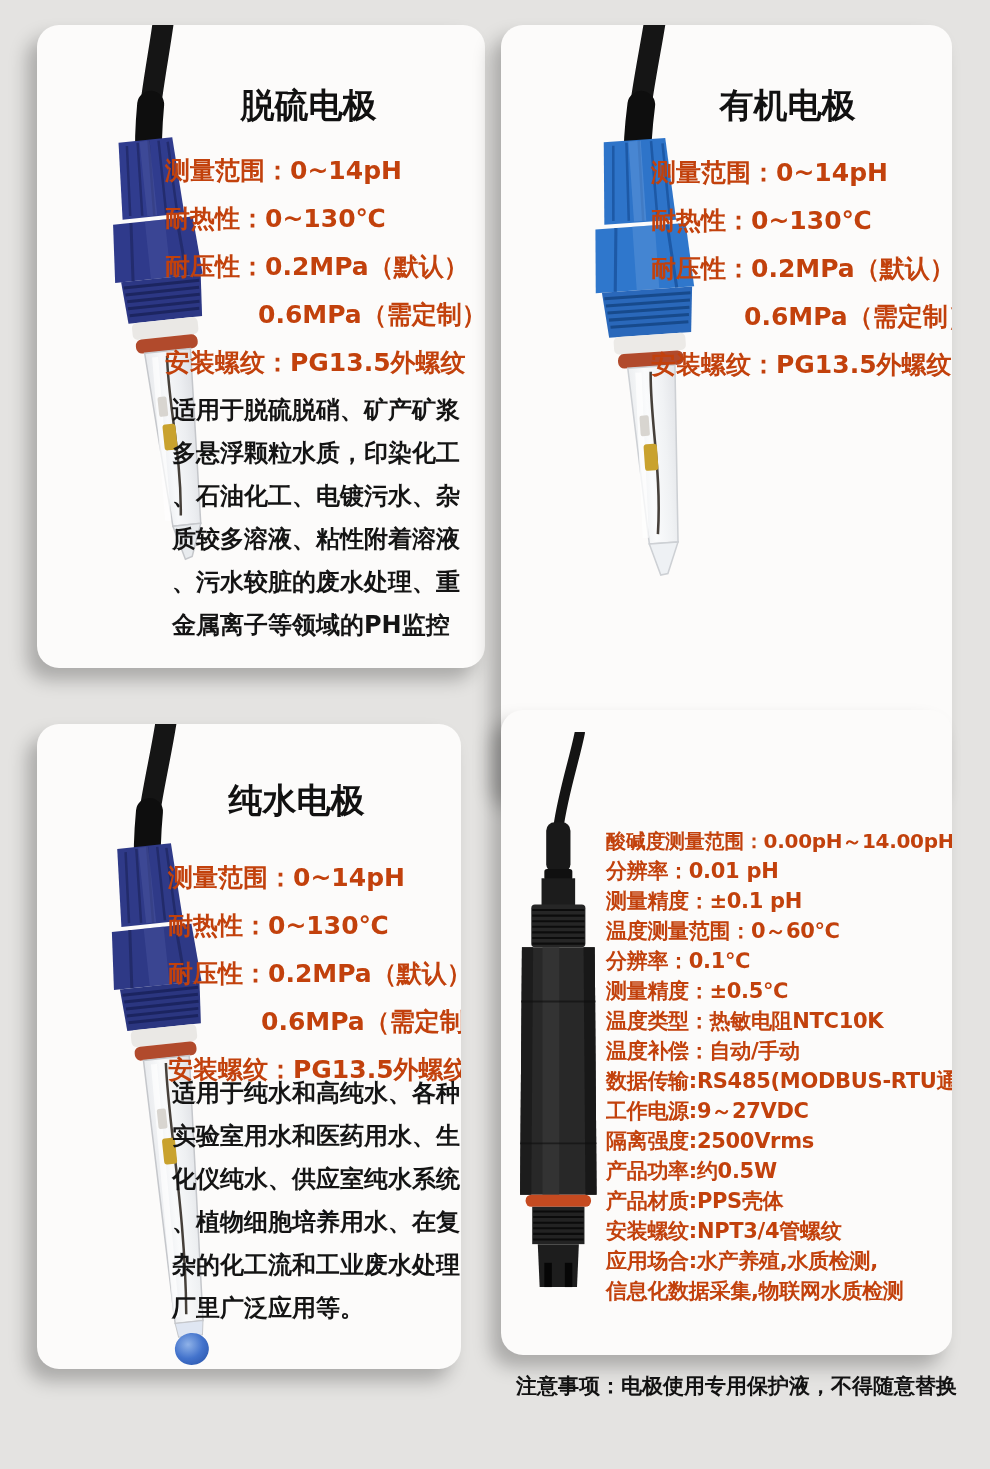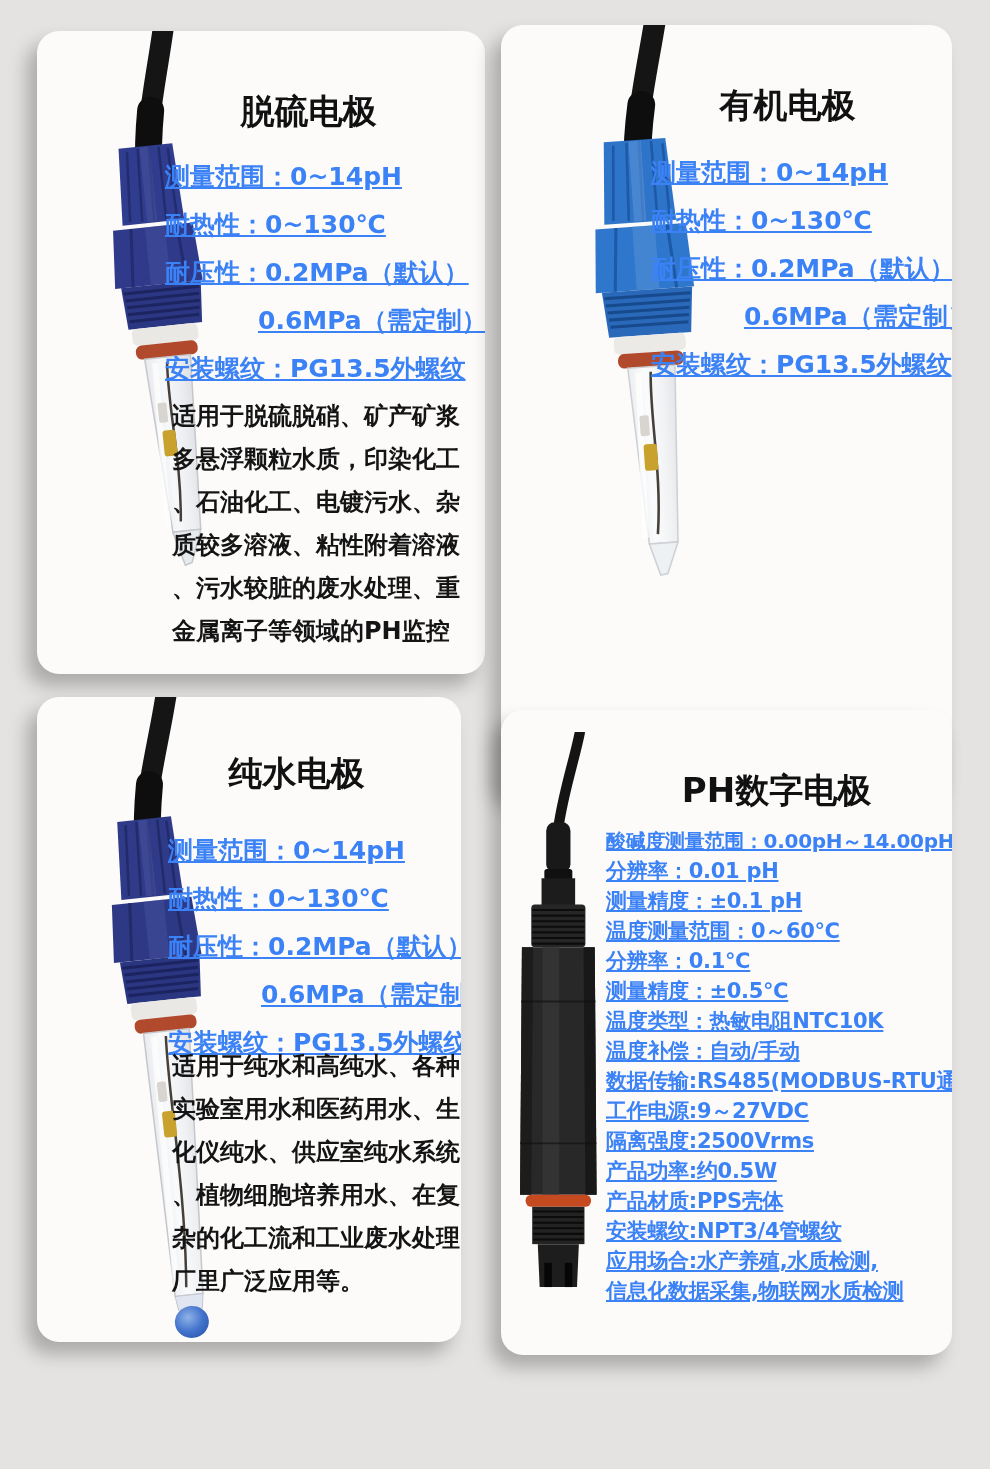--- a/index.html
+++ b/index.html
@@ -4,38 +4,38 @@
 <style>
   html,body{margin:0;padding:0;background:#e4e3e1;}
   .sheet{
     position:relative;width:990px;height:1469px;background:#e4e3e1;
     font-family:"DejaVu Sans","Liberation Sans",sans-serif;color:#1a1a1a;overflow:hidden;
   }
   .card{
     position:absolute;background:#fcfbfa;border-radius:22px;
     box-shadow:-10px 12px 18px rgba(0,0,0,0.25);overflow:hidden;
   }
-  .card.c1{left:37px;top:31px;width:448px;height:643px;}
+  .card.c1{left:37px;top:25px;width:448px;height:643px;}
   .card.c2{left:501px;top:25px;width:451px;height:772px;}
-  .card.c3{left:37px;top:697px;width:424px;height:645px;}
+  .card.c3{left:37px;top:724px;width:424px;height:645px;}
   .card.c4{left:501px;top:710px;width:451px;height:645px;}
   .title{
     position:absolute;margin:0;font-size:34px;font-weight:700;color:#111;
     text-align:center;white-space:nowrap;
   }
   .c1 .title{left:129px;top:58px;width:285px;}
   .c2 .title{left:144px;top:58px;width:285px;}
   .c3 .title{left:117px;top:54px;width:285px;}
   .c4 .title{left:133px;top:58px;width:285px;}
   .specs{position:absolute;}
   .c1 .specs{left:128px;top:122px;}
   .c2 .specs{left:150px;top:124px;}
   .c3 .specs{left:131px;top:130px;}
   .c4 .specs{left:105px;top:116px;}
-  .spec-line{font-size:25px;font-weight:700;line-height:48px;white-space:nowrap;color:#3b82f6;text-decoration:underline;}
+  .spec-line{font-size:25px;font-weight:700;line-height:48px;white-space:nowrap;color:#c2410c;}
   .spec-line.indent{padding-left:93px;}
   .c4 .spec-line{font-size:21px;line-height:30px;letter-spacing:-0.3px;}
   .c4 .spec-line:first-child{font-size:20px;}
   .desc{
     position:absolute;margin:12px;font-size:24px;font-weight:700;line-height:43px;
     line-break:anywhere;word-break:break-all;text-align:left;color:#141414;
   }
   .c1 .desc{left:123px;top:352px;width:296px;}
   .c2 .desc{left:147px;top:340px;width:296px;}
   .c3 .desc{left:123px;top:336px;width:296px;}
@@ -200,34 +200,34 @@
         <rect x="38" y="210" width="18" height="265" fill="#333333"></rect>
         <path d="M15,268 H95 M14,420 H96" stroke="#0f0f0f" stroke-width="2" opacity="0.6"></path>
         <rect x="20" y="475" width="70" height="13" rx="6" fill="#c54a20"></rect>
         <rect x="27" y="488" width="56" height="40" fill="#232323"></rect>
         <path d="M28,493 H82 M28,499 H82 M28,505 H82 M28,511 H82 M28,517 H82 M28,523 H82" stroke="#0b0b0b" stroke-width="2.2" fill="none"></path>
         <path d="M33,528 L77,528 L75,574 L35,574 Z" fill="#1d1d1d"></path>
         <rect x="40" y="548" width="8" height="26" fill="#060606"></rect>
         <rect x="62" y="548" width="8" height="26" fill="#060606"></rect>
       </g>
     </svg>
-    <h2 class="title">PH数字电极</h2>
     <div class="specs">
         <div class="spec-line">酸碱度测量范围：0.00pH～14.00pH</div>
         <div class="spec-line">分辨率：0.01 pH</div>
         <div class="spec-line">测量精度：±0.1 pH</div>
         <div class="spec-line">温度测量范围：0～60℃</div>
         <div class="spec-line">分辨率：0.1℃</div>
         <div class="spec-line">测量精度：±0.5℃</div>
         <div class="spec-line">温度类型：热敏电阻NTC10K</div>
         <div class="spec-line">温度补偿：自动/手动</div>
         <div class="spec-line">数据传输:RS485(MODBUS-RTU通讯协议)</div>
         <div class="spec-line">工作电源:9～27VDC</div>
         <div class="spec-line">隔离强度:2500Vrms</div>
         <div class="spec-line">产品功率:约0.5W</div>
         <div class="spec-line">产品材质:PPS壳体</div>
         <div class="spec-line">安装螺纹:NPT3/4管螺纹</div>
         <div class="spec-line">应用场合:水产养殖,水质检测,</div>
         <div class="spec-line">信息化数据采集,物联网水质检测</div>
       </div>
   </section>
 
+  <p class="note">注意事项：电极使用专用保护液，不得随意替换</p>
 </div>
 
 </body></html>

